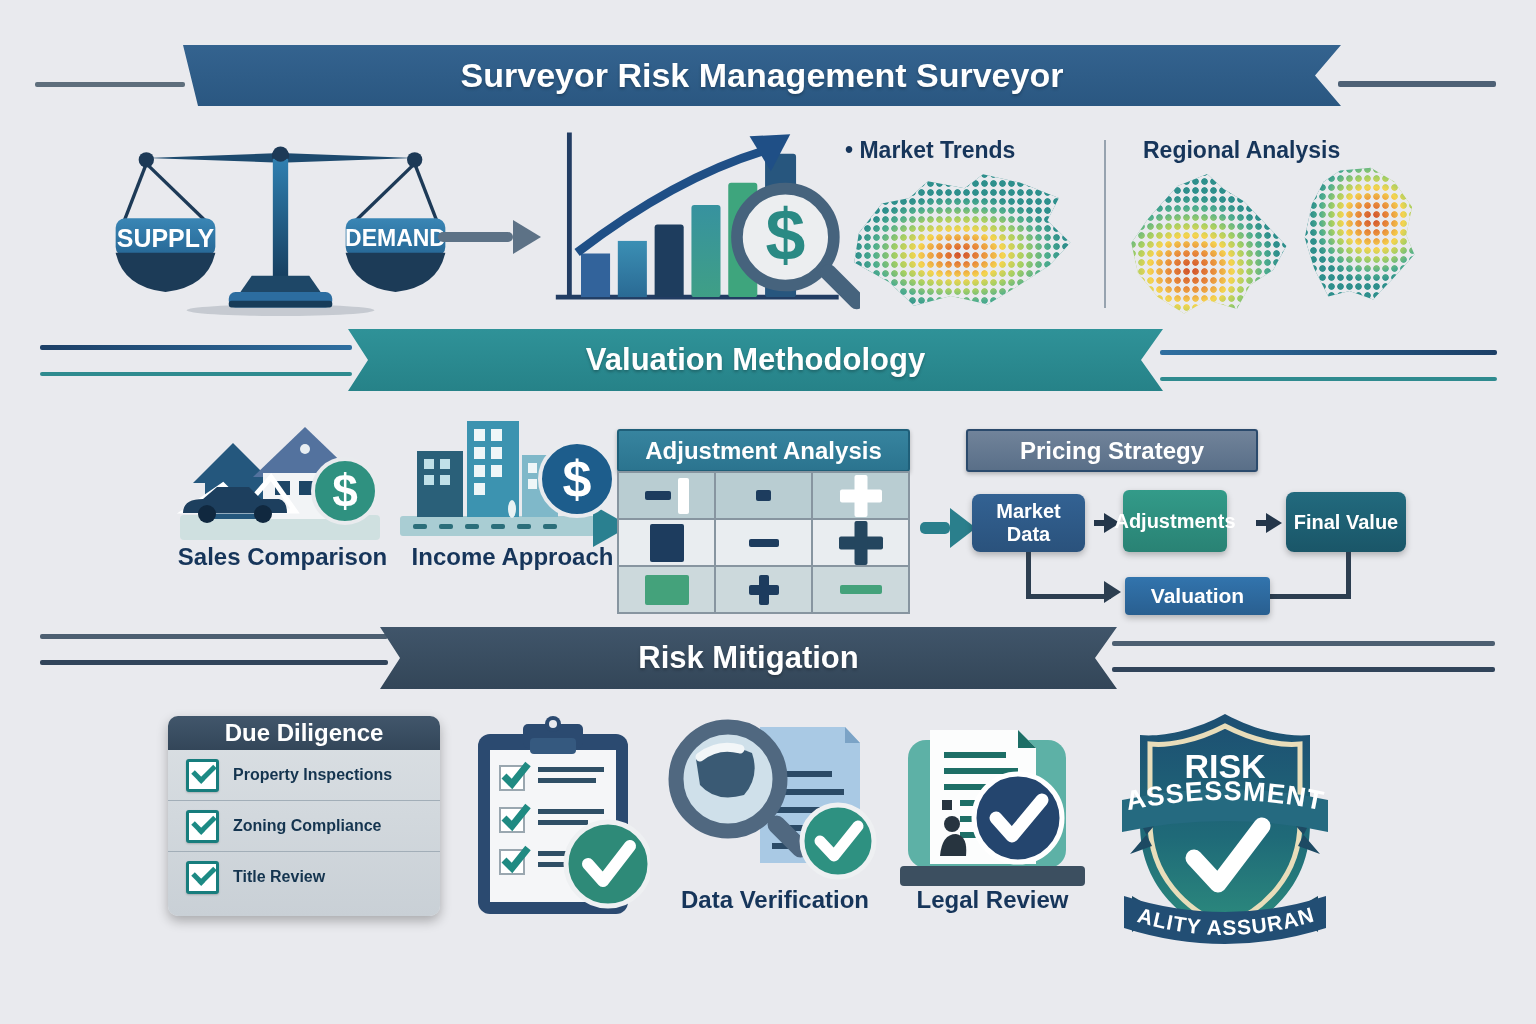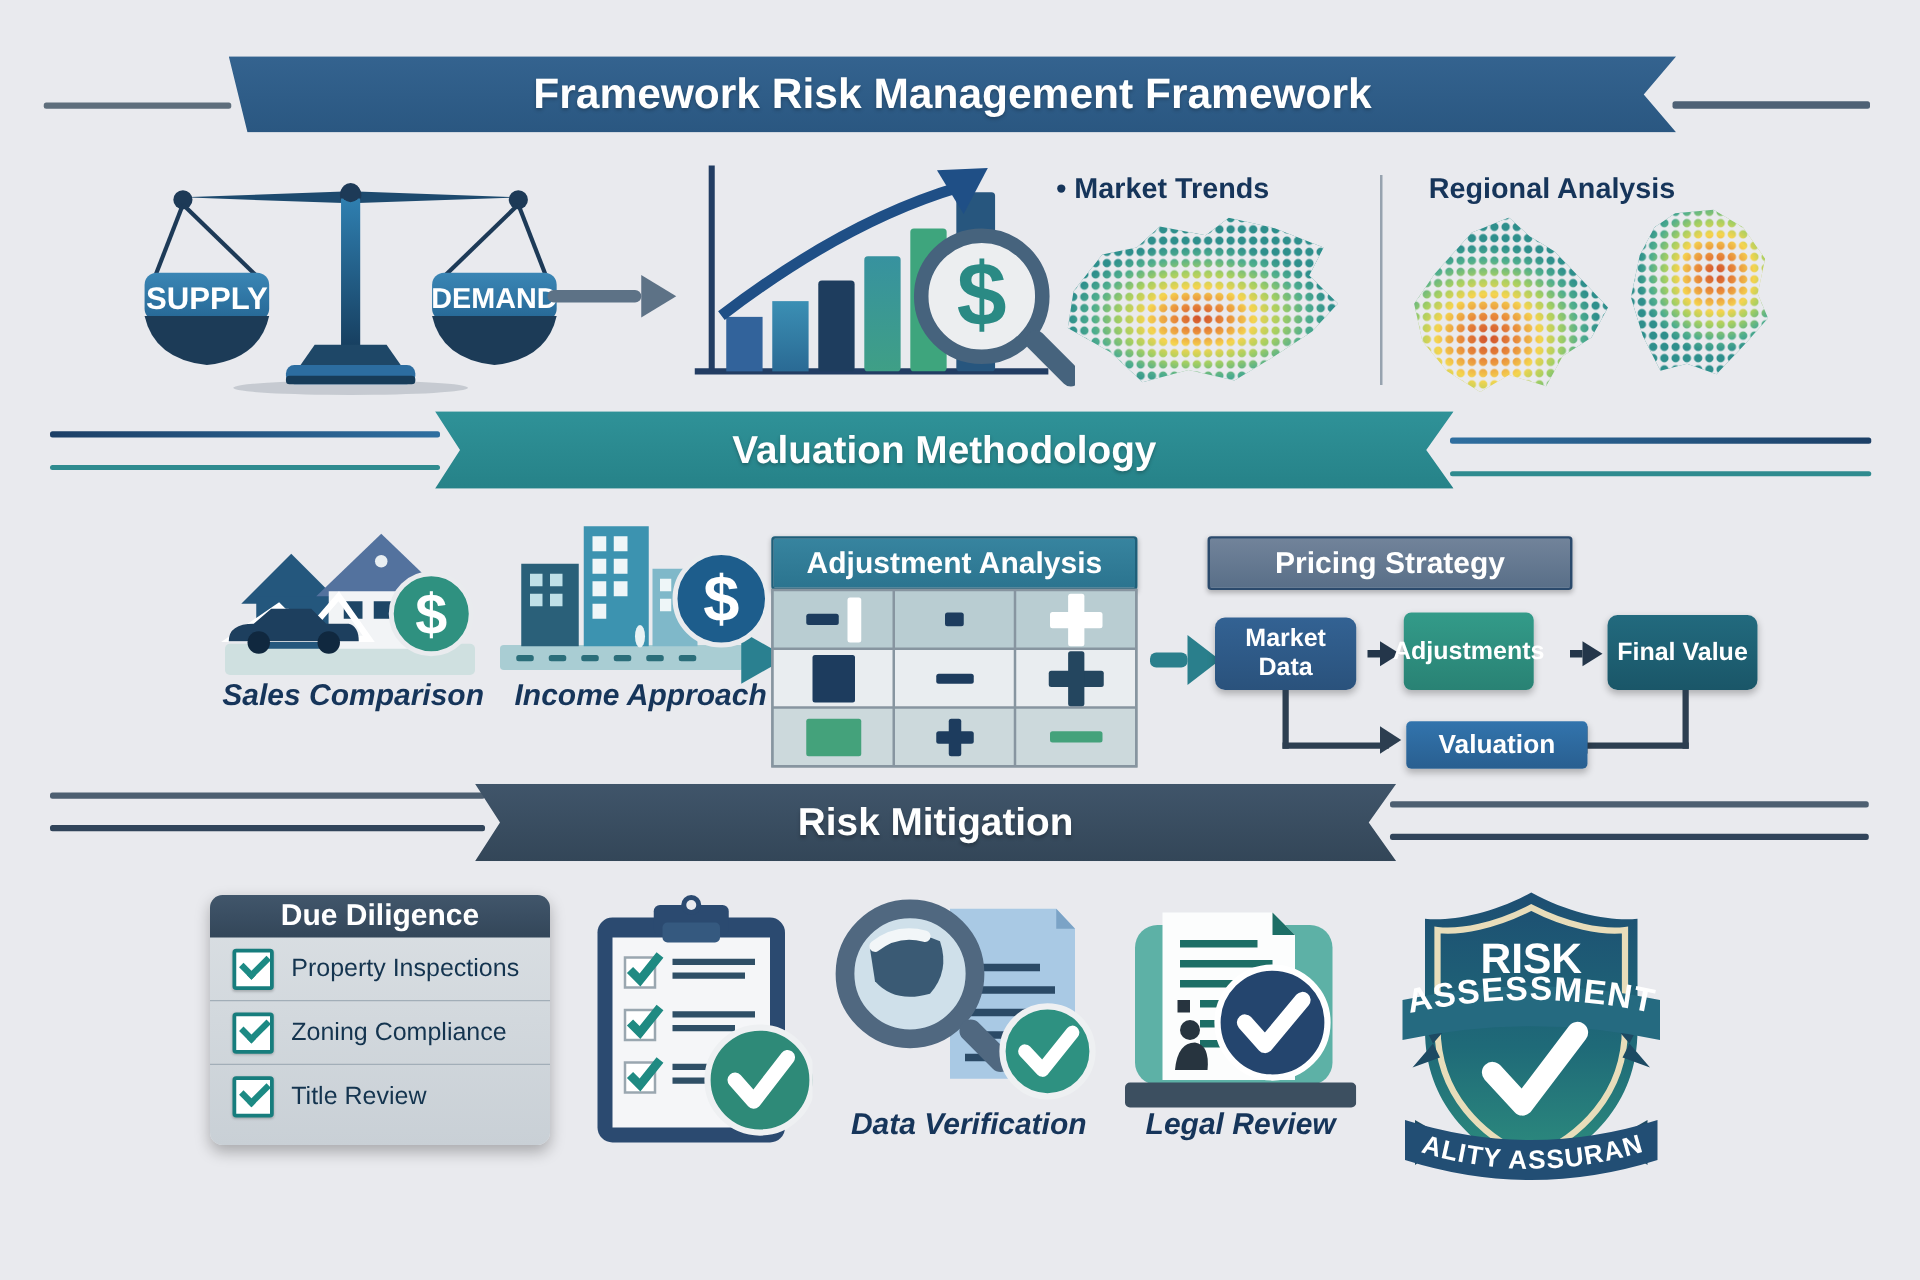--- a/index.html
+++ b/index.html
@@ -18,21 +18,21 @@
      clip-path:polygon(0 0,100% 0,calc(100% - 22px) 50%,100% 100%,0 100%,20px 50%);
      text-shadow:0 2px 3px rgba(0,0,0,.25);}
   .banner-slate{left:380px;top:627px;width:737px;height:62px;font-size:31px;
      background:linear-gradient(180deg,#40556a,#334658);
      clip-path:polygon(0 0,100% 0,calc(100% - 22px) 50%,100% 100%,0 100%,20px 50%);
      text-shadow:0 2px 3px rgba(0,0,0,.25);}
   .hline{position:absolute;border-radius:2px;}
 
   
   .navlabel{color:#16355a;font-weight:800;}
-  .iconlabel{color:#16355a;font-weight:800;font-size:24px;text-align:center;line-height:1.15;font-style:italic;}
+  .iconlabel{color:#16355a;font-weight:800;font-size:24px;text-align:center;line-height:1.15;}
 
   
   .heatmap{position:absolute;}
   .hm-core{width:100%;height:100%;
     background-image:radial-gradient(circle, rgba(0,0,0,0) 2.9px, #e9eaee 3.7px), var(--hm);
     background-size:9px 9px, 100% 100%;}
 
   
   .flat-arrow{position:absolute;display:flex;align-items:center;}
   .flat-arrow .shaft{height:10px;border-radius:5px;}
@@ -68,30 +68,30 @@
   .dd-card{left:168px;top:716px;width:272px;height:200px;border-radius:10px;overflow:hidden;
      box-shadow:0 5px 12px rgba(0,0,0,.28);background:linear-gradient(180deg,#dbe0e4,#c9d0d6);}
   .dd-header{height:34px;background:linear-gradient(180deg,#41566b,#334659);
      display:flex;align-items:center;justify-content:center;color:#fff;font-weight:800;font-size:24px;}
   .dd-row{height:50px;display:flex;align-items:center;padding-left:18px;gap:14px;}
   .dd-row + .dd-row{border-top:1px solid #a2aeb8;}
   .dd-check{width:27px;height:27px;background:#fff;border:3px solid #177d7d;border-radius:3px;
      position:relative;flex:0 0 auto;box-shadow:0 1px 2px rgba(0,0,0,.2);}
   .dd-check .tick{position:absolute;width:17px;height:9px;border-left:5px solid #1c8a84;
      border-bottom:5px solid #1c8a84;transform:rotate(-45deg);left:4px;top:2px;}
-  .dd-label{color:#14344f;font-weight:400;font-size:20px;}
+  .dd-label{color:#14344f;font-weight:700;font-size:16px;}
 
   .divider-v{position:absolute;width:2px;background:#97a3af;}
 </style>
 </head>
 <body>
 
 <div class="hline abs" style="left:35px;top:82px;width:150px;height:5px;background:#5e6e7c;"></div>
 <div class="banner banner-top abs">
-  <span>Framework Risk Management Framework</span>
+  <span>Surveyor Risk Management Surveyor</span>
 </div>
 <div class="hline abs" style="left:1338px;top:81px;width:158px;height:6px;background:#4e6175;"></div>
 
 <svg class="abs" style="left:108px;top:128px;" width="345" height="192" viewBox="0 0 360 192">
   <defs>
     <linearGradient id="poleg" x1="0" y1="0" x2="0" y2="1">
       <stop offset="0" stop-color="#2f7fb0"></stop>
         <stop offset="1" stop-color="#173f60"></stop>
     </linearGradient>
     <linearGradient id="pang" x1="0" y1="0" x2="0" y2="1">

